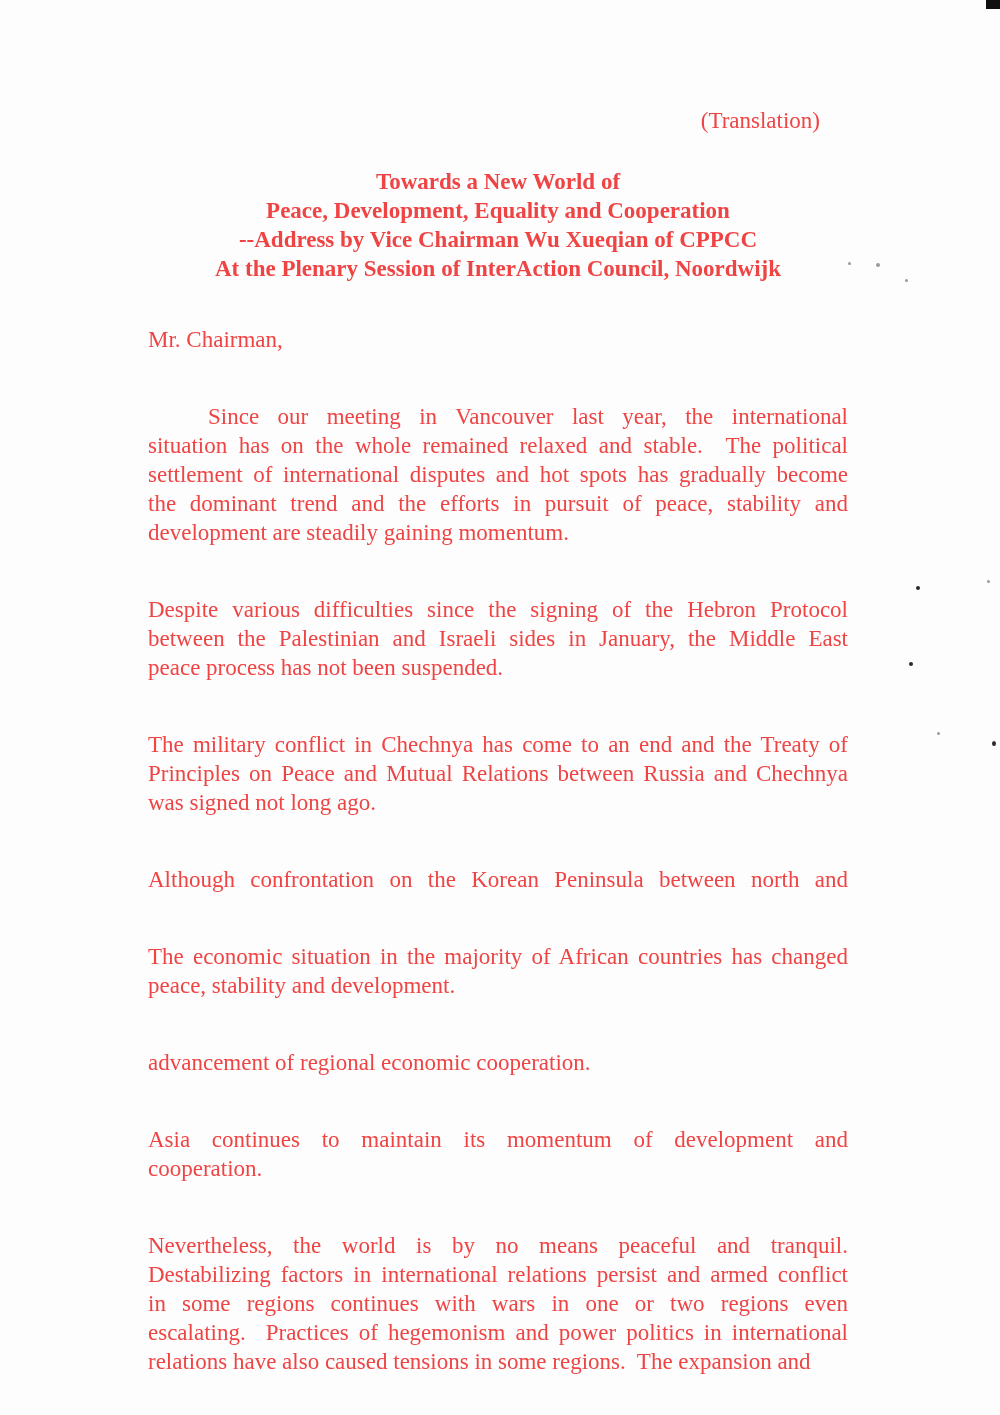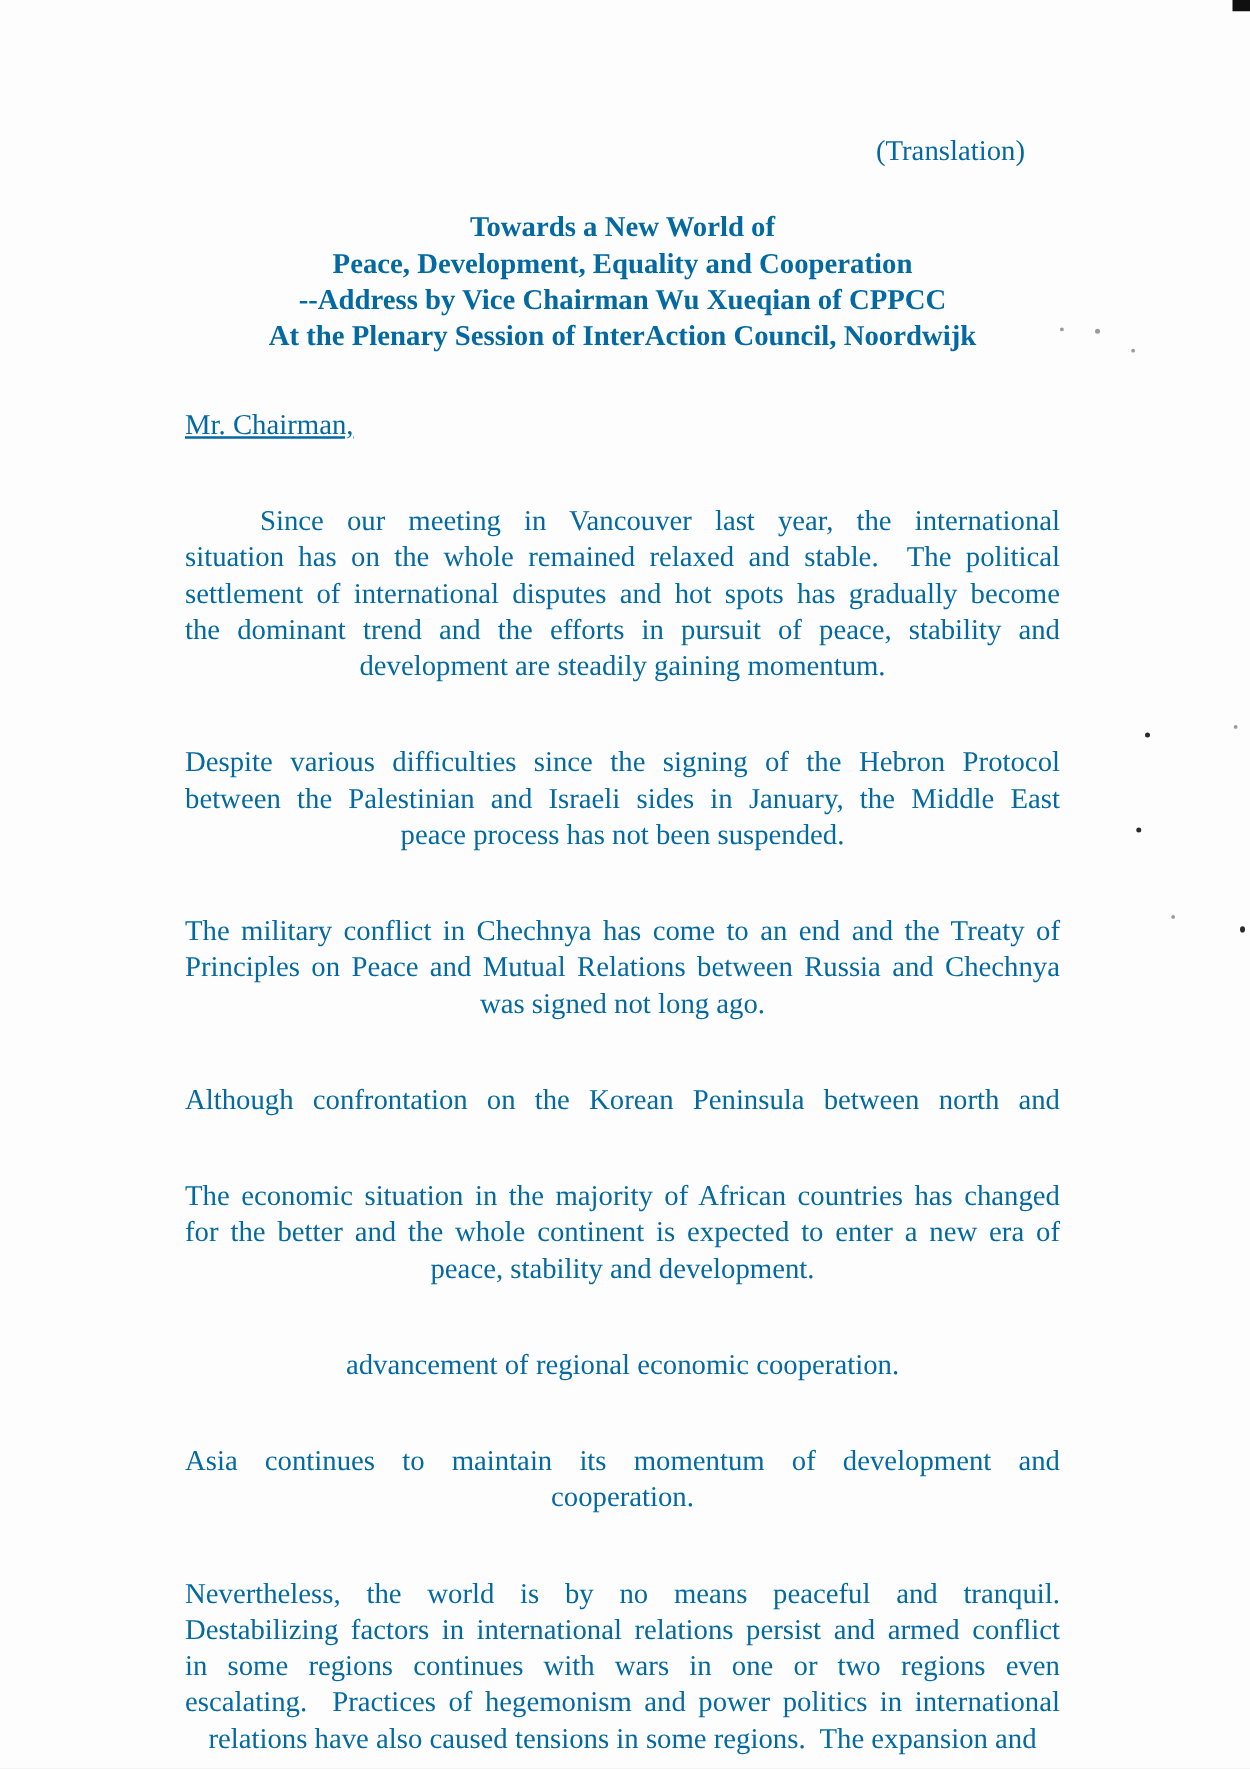--- a/index.html
+++ b/index.html
@@ -8,21 +8,21 @@
     background: #e8e8e8;
   }
   .page {
     position: relative;
     width: 1000px;
     height: 1415px;
     margin: 0 auto;
     background: #fdfdfd;
     overflow: hidden;
     font-family: "Liberation Serif", "DejaVu Serif", serif;
-    color: #0369a1;
+    color: #ef4444;
   }
   .content {
     position: absolute;
     left: 148px;
     top: 106px;
     width: 700px;
     font-size: 23px;
     line-height: 29px;
   }
   .translation-note {
@@ -30,29 +30,28 @@
     padding-right: 28px;
     margin-bottom: 32px;
   }
   .title-block {
     text-align: center;
     font-weight: bold;
     margin-bottom: 42px;
   }
   .salutation {
     margin-bottom: 29px;
-    text-decoration: underline;
   }
   .paragraph {
     margin-bottom: 29px;
     margin-top: 48px;
   }
   .line {
     white-space: pre-wrap;
-    text-align: center;
+    text-align: left;
   }
   .line.fill {
     text-align: justify;
     text-align-last: justify;
   }
   .line.indent {
     padding-left: 60px;
   }
   
   .corner-mark {
@@ -115,21 +114,20 @@
         <div class="paragraph">
           <div class="line fill">The military conflict in Chechnya has come to an end and the Treaty of</div>
           <div class="line fill">Principles on Peace and Mutual Relations between Russia and Chechnya</div>
           <div class="line">was signed not long ago.</div>
         </div>
         <div class="paragraph">
           <div class="line fill">Although confrontation on the Korean Peninsula between north and</div>
         </div>
         <div class="paragraph">
           <div class="line fill">The economic situation in the majority of African countries has changed</div>
-          <div class="line fill">for the better and the whole continent is expected to enter a new era of</div>
           <div class="line">peace, stability and development.</div>
         </div>
         <div class="paragraph">
           <div class="line">advancement of regional economic cooperation.</div>
         </div>
         <div class="paragraph">
           <div class="line fill">Asia continues to maintain its momentum of development and</div>
           <div class="line">cooperation.</div>
         </div>
         <div class="paragraph">

